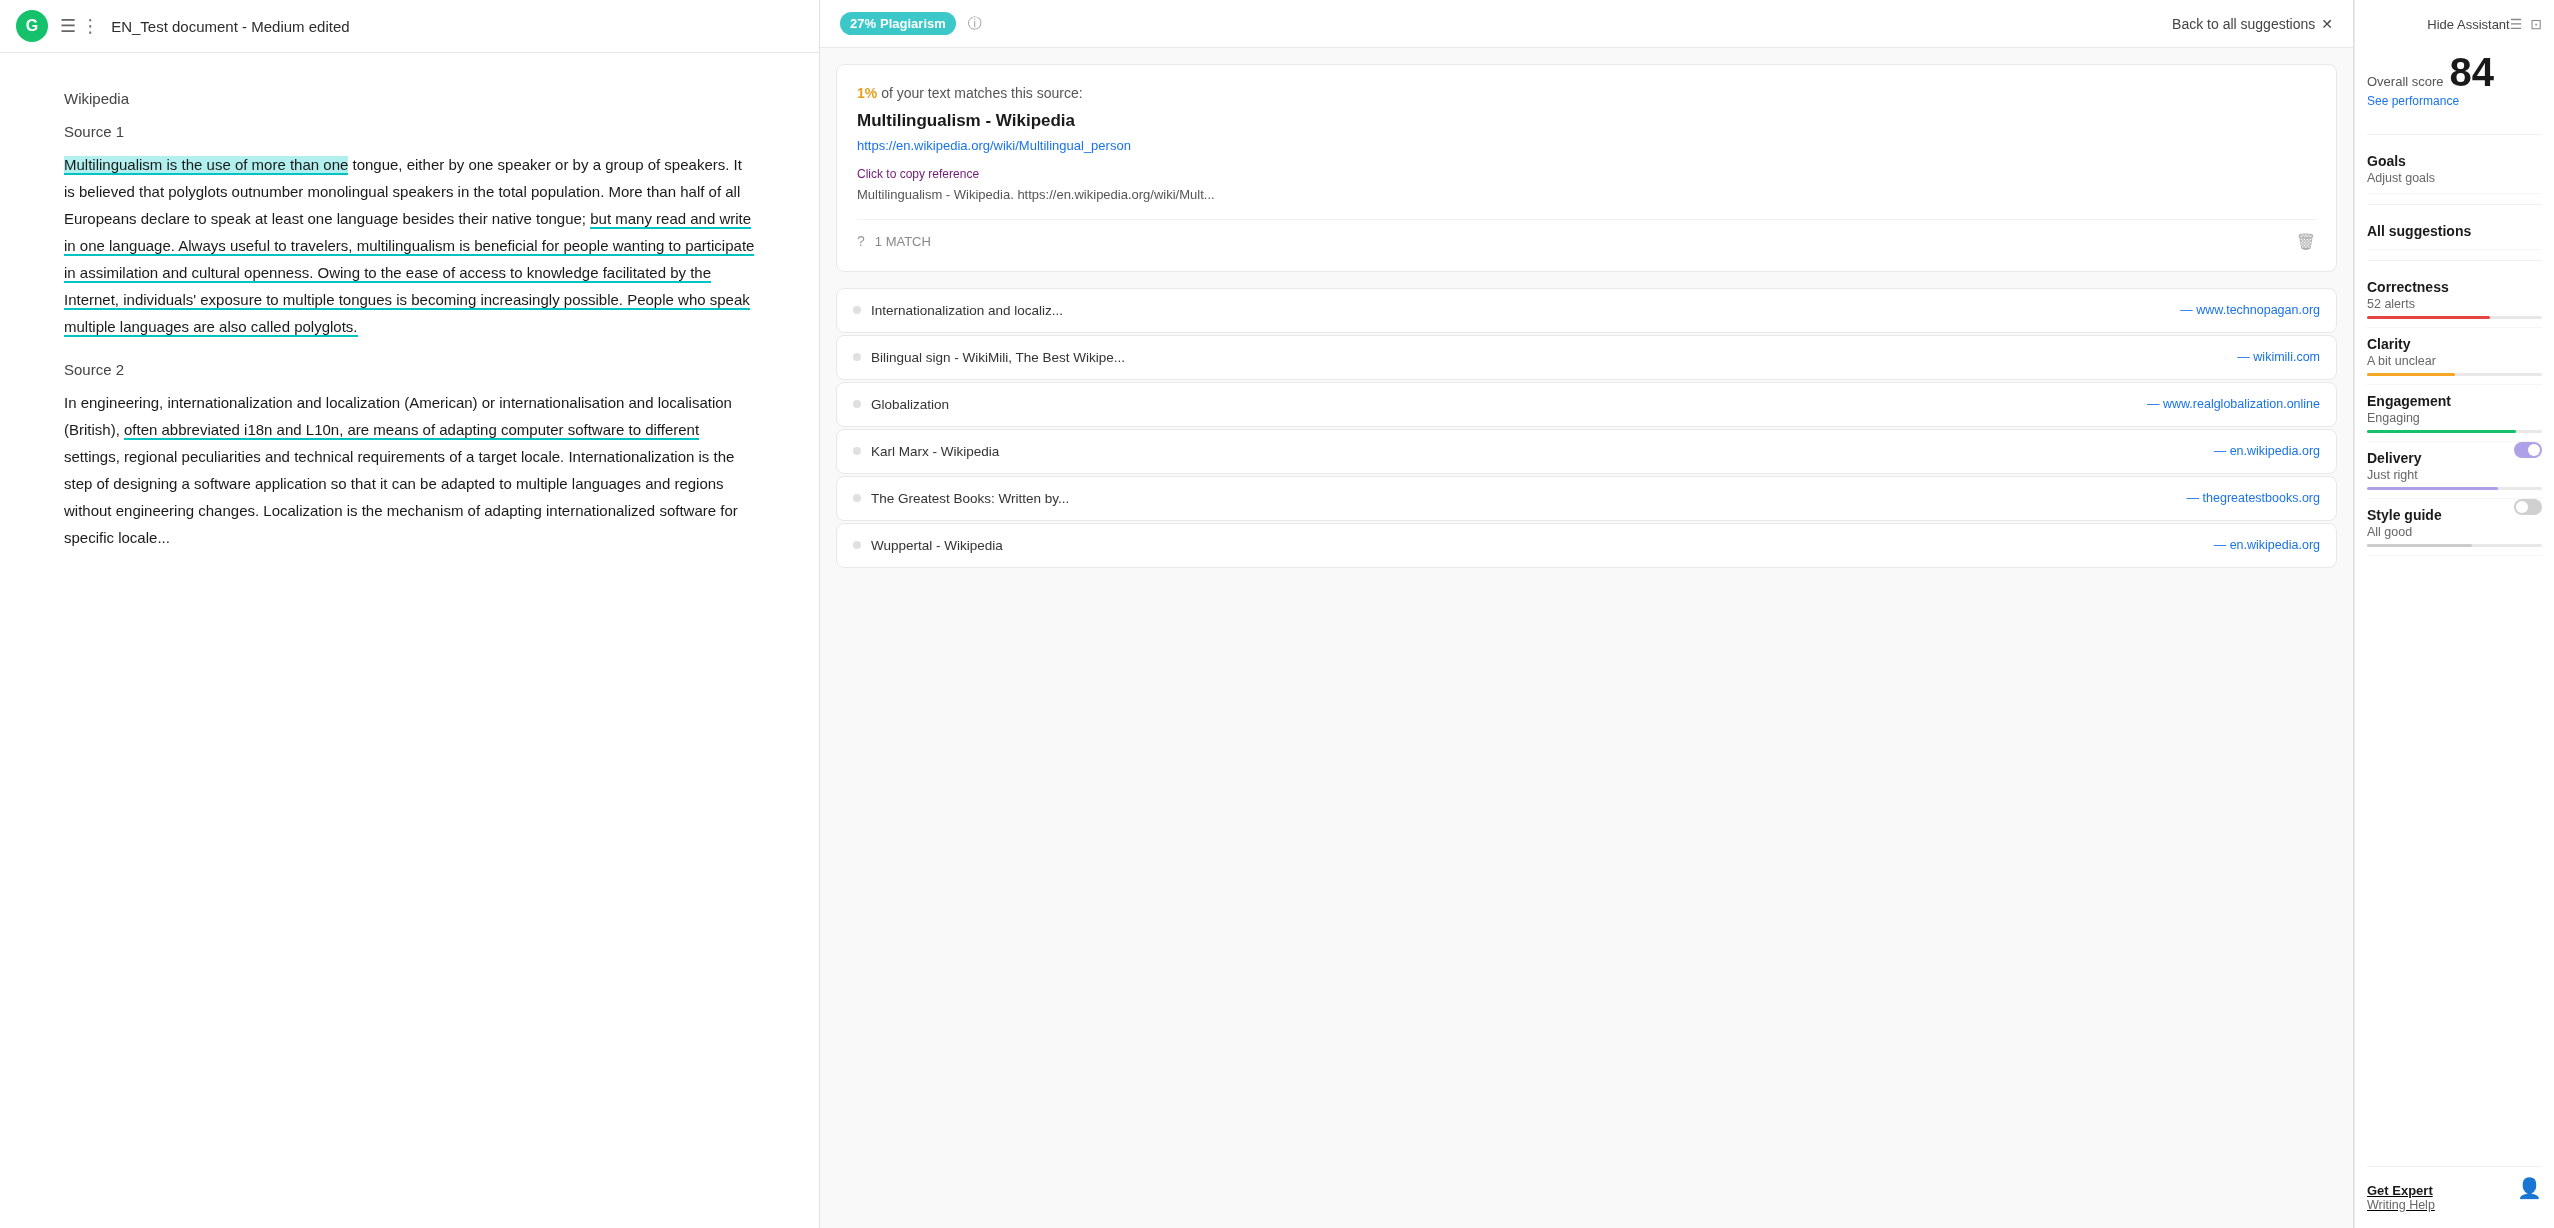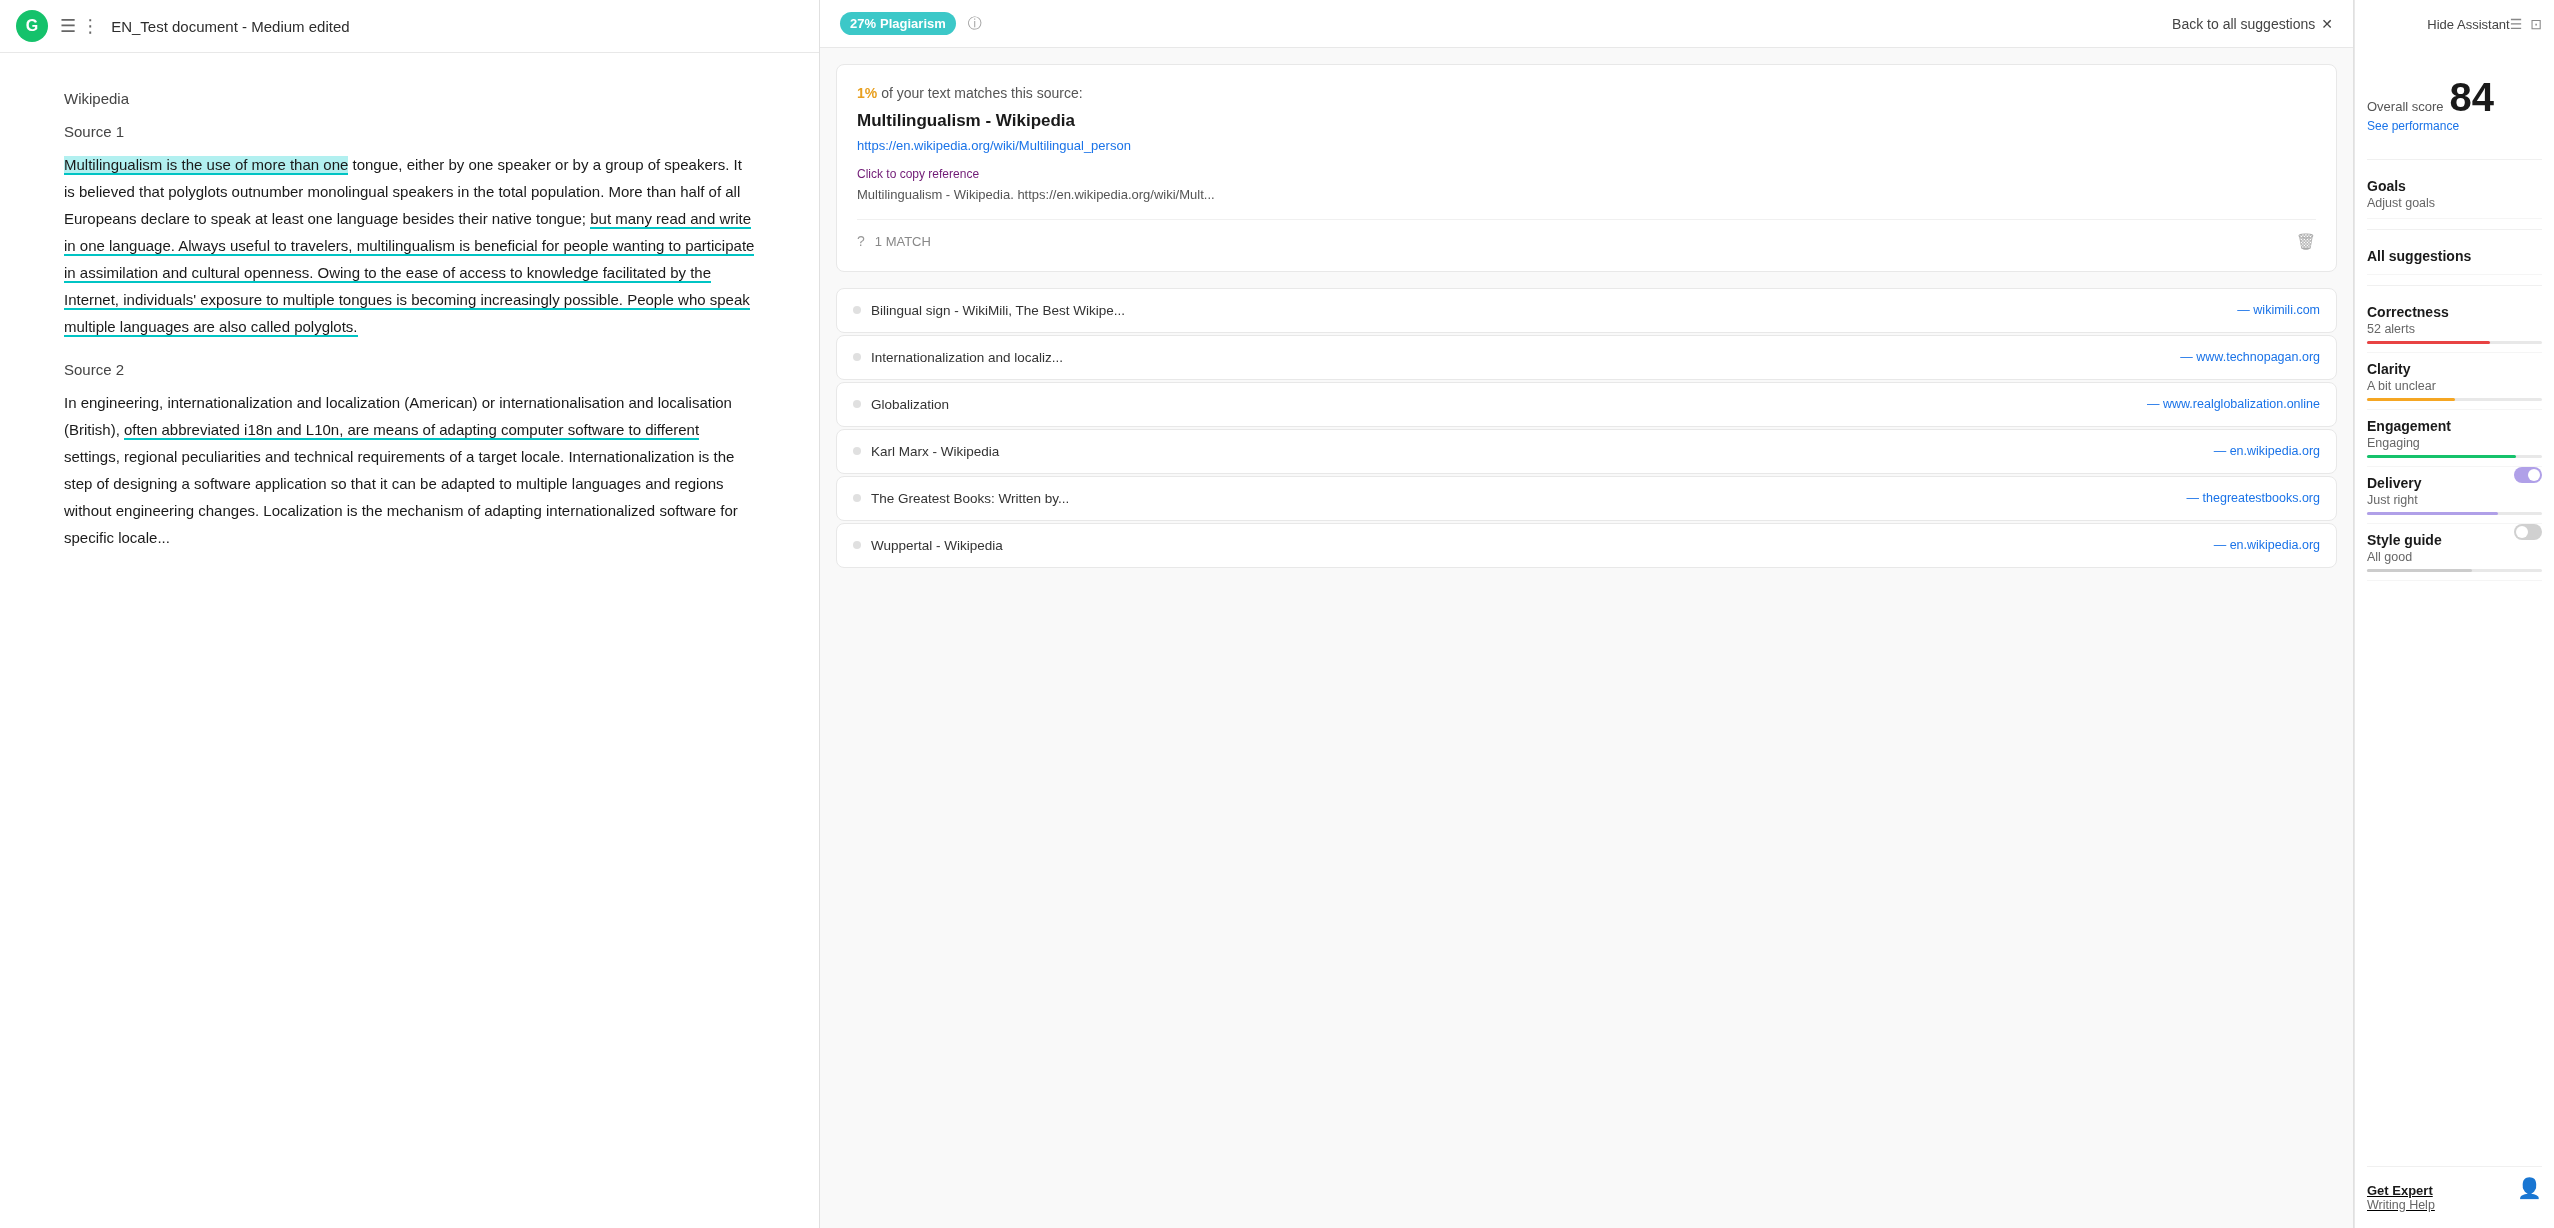--- a/index.html
+++ b/index.html
@@ -251,21 +251,20 @@
     }
 
     .panel-icons {
       display: flex;
       gap: 8px;
       color: #888;
     }
 
     .score-section {
       margin-bottom: 16px;
-      margin-top: 25px;
     }
 
     .score-label {
       font-size: 13px;
       color: #555;
     }
 
     .score-number {
       font-size: 40px;
       font-weight: 700;
@@ -428,27 +427,27 @@
     <div class="match-footer">
       <span class="info-icon">?</span>
       <span class="match-count">1 MATCH</span>
       <span class="trash-icon">🗑</span>
     </div>
   </div>
 
   <div class="source-list">
   <div class="source-list-item">
       <div class="bullet-dot"></div>
+      <span class="source-name">Internationalization and localiz...</span>
+      <span class="source-domain">— www.technopagan.org</span>
+    </div>
+      <div class="source-list-item">
+      <div class="bullet-dot"></div>
       <span class="source-name">Bilingual sign - WikiMili, The Best Wikipe...</span>
       <span class="source-domain">— wikimili.com</span>
-    </div>
-      <div class="source-list-item">
-      <div class="bullet-dot"></div>
-      <span class="source-name">Internationalization and localiz...</span>
-      <span class="source-domain">— www.technopagan.org</span>
     </div>
       <div class="source-list-item">
       <div class="bullet-dot"></div>
       <span class="source-name">Globalization</span>
       <span class="source-domain">— www.realglobalization.online</span>
     </div>
       <div class="source-list-item">
       <div class="bullet-dot"></div>
       <span class="source-name">Karl Marx - Wikipedia</span>
       <span class="source-domain">— en.wikipedia.org</span>

